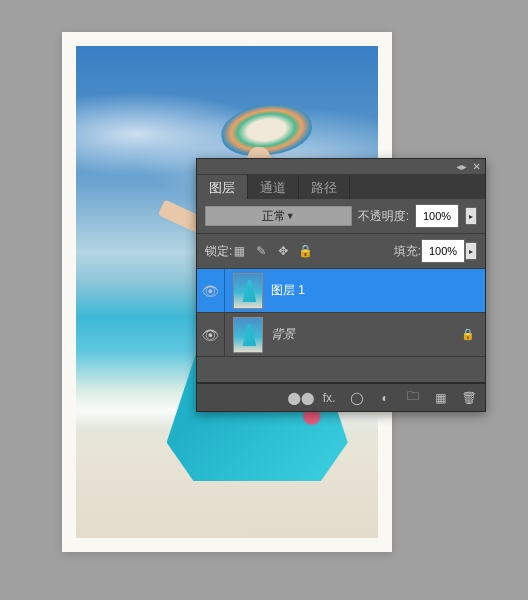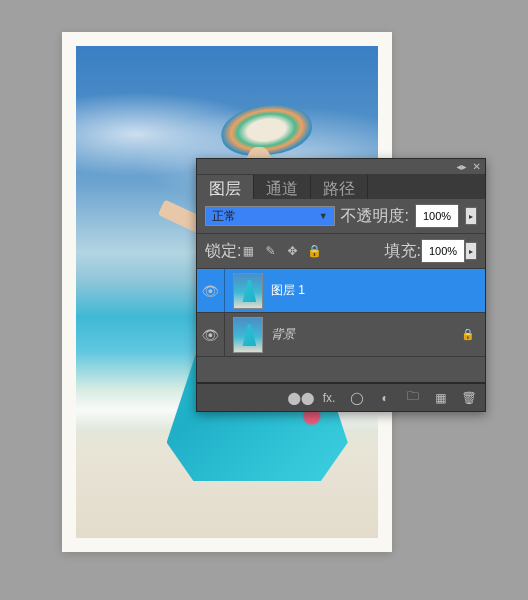--- a/index.html
+++ b/index.html
@@ -90,41 +90,41 @@
 .header-icon { color: #c0c0c0; font-size: 10px; cursor: pointer; }
 .tabs {
   display: flex;
   background: #3a3a3a;
   height: 24px;
 }
 .tab {
   padding: 4px 12px;
   color: #a0a0a0;
   cursor: pointer;
-  font-size: 16px;
+  font-size: 13px;
   border-right: 1px solid #2a2a2a;
 }
 .tab.active { background: #535353; color: #e0e0e0; }
 .controls-row {
   display: flex; align-items: center;
   padding: 5px 8px;
   gap: 6px;
   border-bottom: 1px solid #3a3a3a;
 }
 .blend-select {
   flex: 1;
-  background: #3b82f6;
+  background: #a3a3a3;
   border: 1px solid #888;
   height: 20px;
-  display: flex; align-items: center; justify-content: space-between;
+  display: flex; align-items: center; justify-content: center;
   padding: 8px 6px;
   color: #222;
   cursor: pointer;
 }
-.label { color: #d0d0d0; font-size: 16px; }
+.label { color: #d0d0d0; font-size: 12px; }
 .pct-field {
   background: #fff; color: #000;
   border: 1px solid #666;
   width: 44px; height: 24px;
   display: flex; align-items: center; justify-content: center;
   font-size: 11px;
 }
 .arrow-btn {
   width: 12px; height: 18px;
   background: #e0e0e0;

